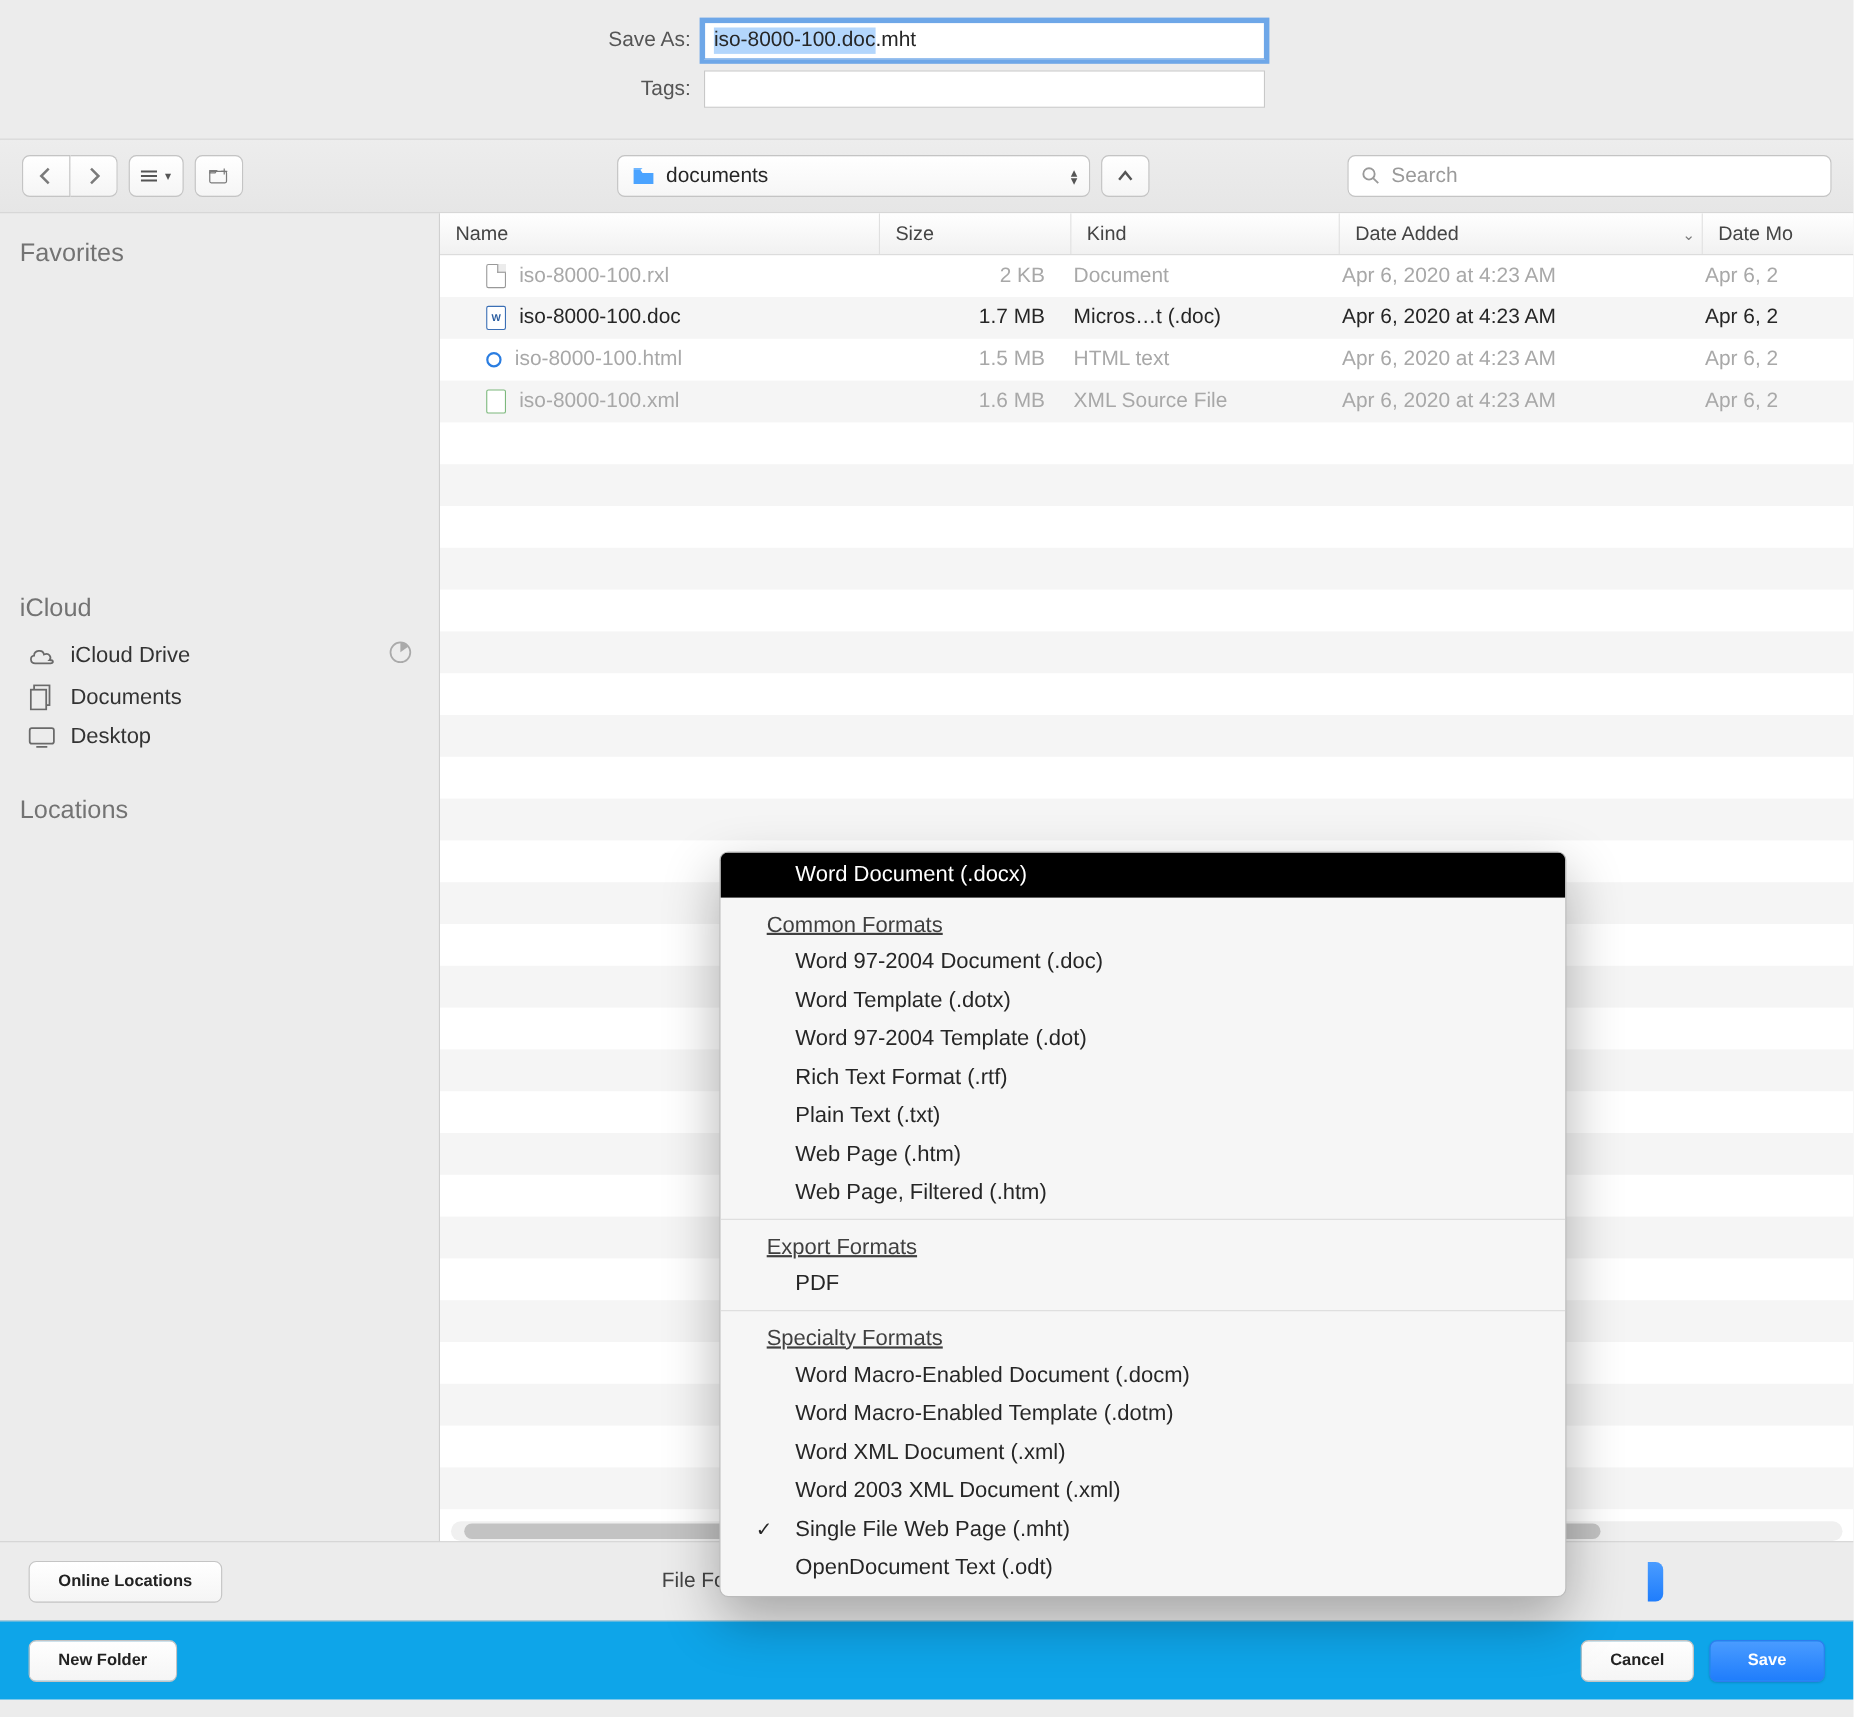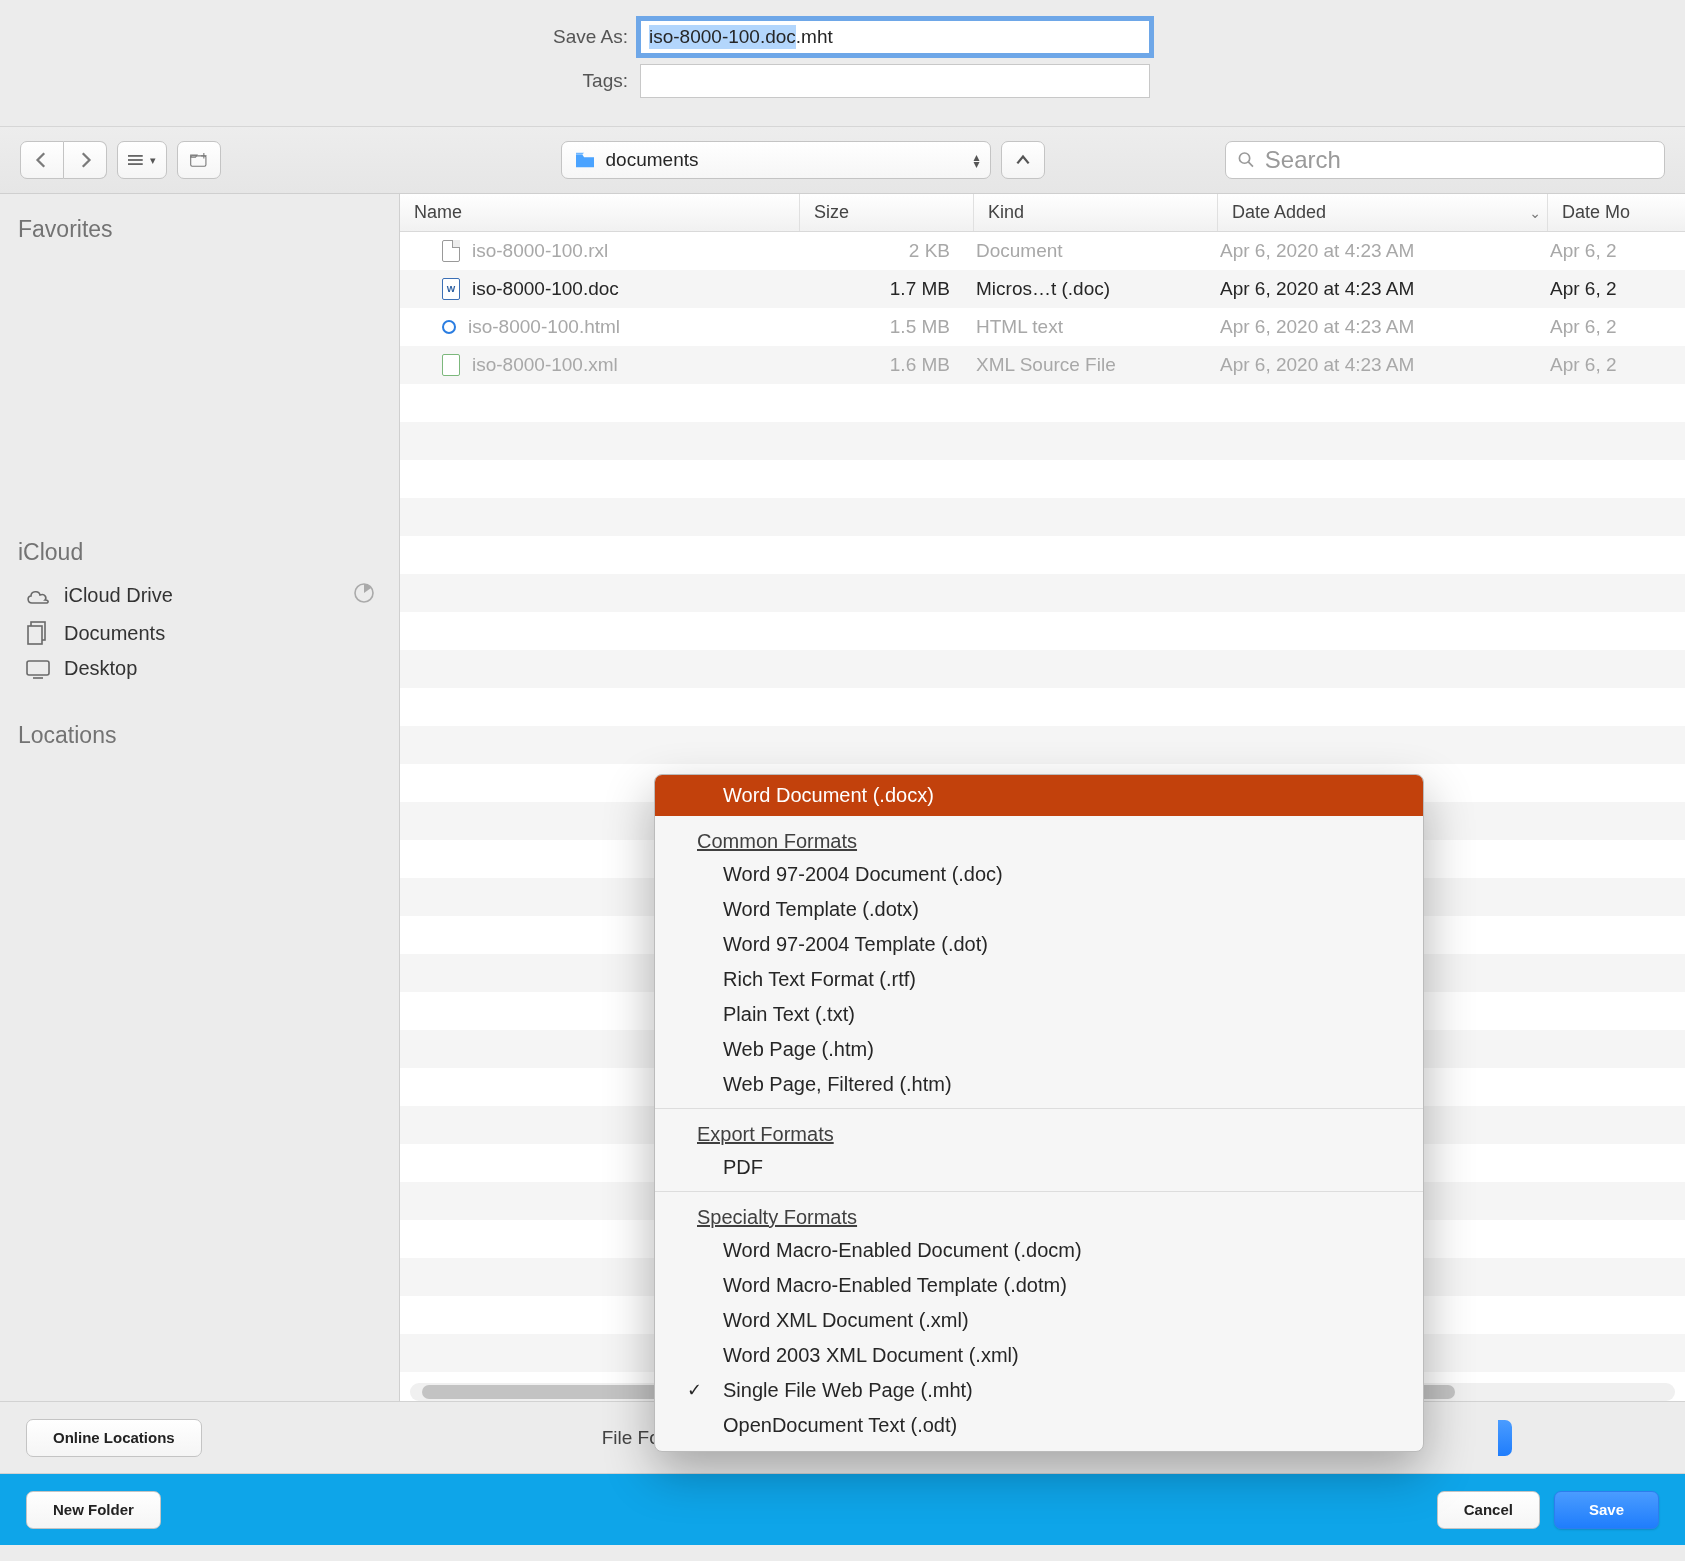--- a/index.html
+++ b/index.html
@@ -105,21 +105,21 @@
     align-items: center;
     height: 38px;
     background: #fff;
     border: 1px solid #c4c4c4;
     border-radius: 7px;
     padding: 0 12px;
     gap: 10px;
     width: 440px;
     color: #999;
   }
-  .search-box input { border: none; outline: none; font-size: 24px; width: 100%; color: #be185d; }
+  .search-box input { border: none; outline: none; font-size: 19px; width: 100%; color: #be185d; }
   .search-box input::placeholder { color: #9a9a9a; }
   
   .main {
     display: flex;
     height: 1207px;
   }
   .sidebar {
     width: 400px;
     background: #ececec;
     border-right: 1px solid #d0d0d0;
@@ -211,21 +211,21 @@
     z-index: 100;
     padding-bottom: 8px;
     font-size: 20px;
   }
   .menu-item {
     padding: 6px 20px 6px 68px;
     position: relative;
     color: #262626;
   }
   .menu-item.highlight {
-    background: #c2410c;
+    background: #000000;
     color: #fff;
     padding-top:9px;
     padding-bottom:9px;
   }
   .menu-item .check {
     position:absolute; left:32px;
     font-size:18px;
   }
   .menu-section {
     padding: 6px 20px 4px 42px;

